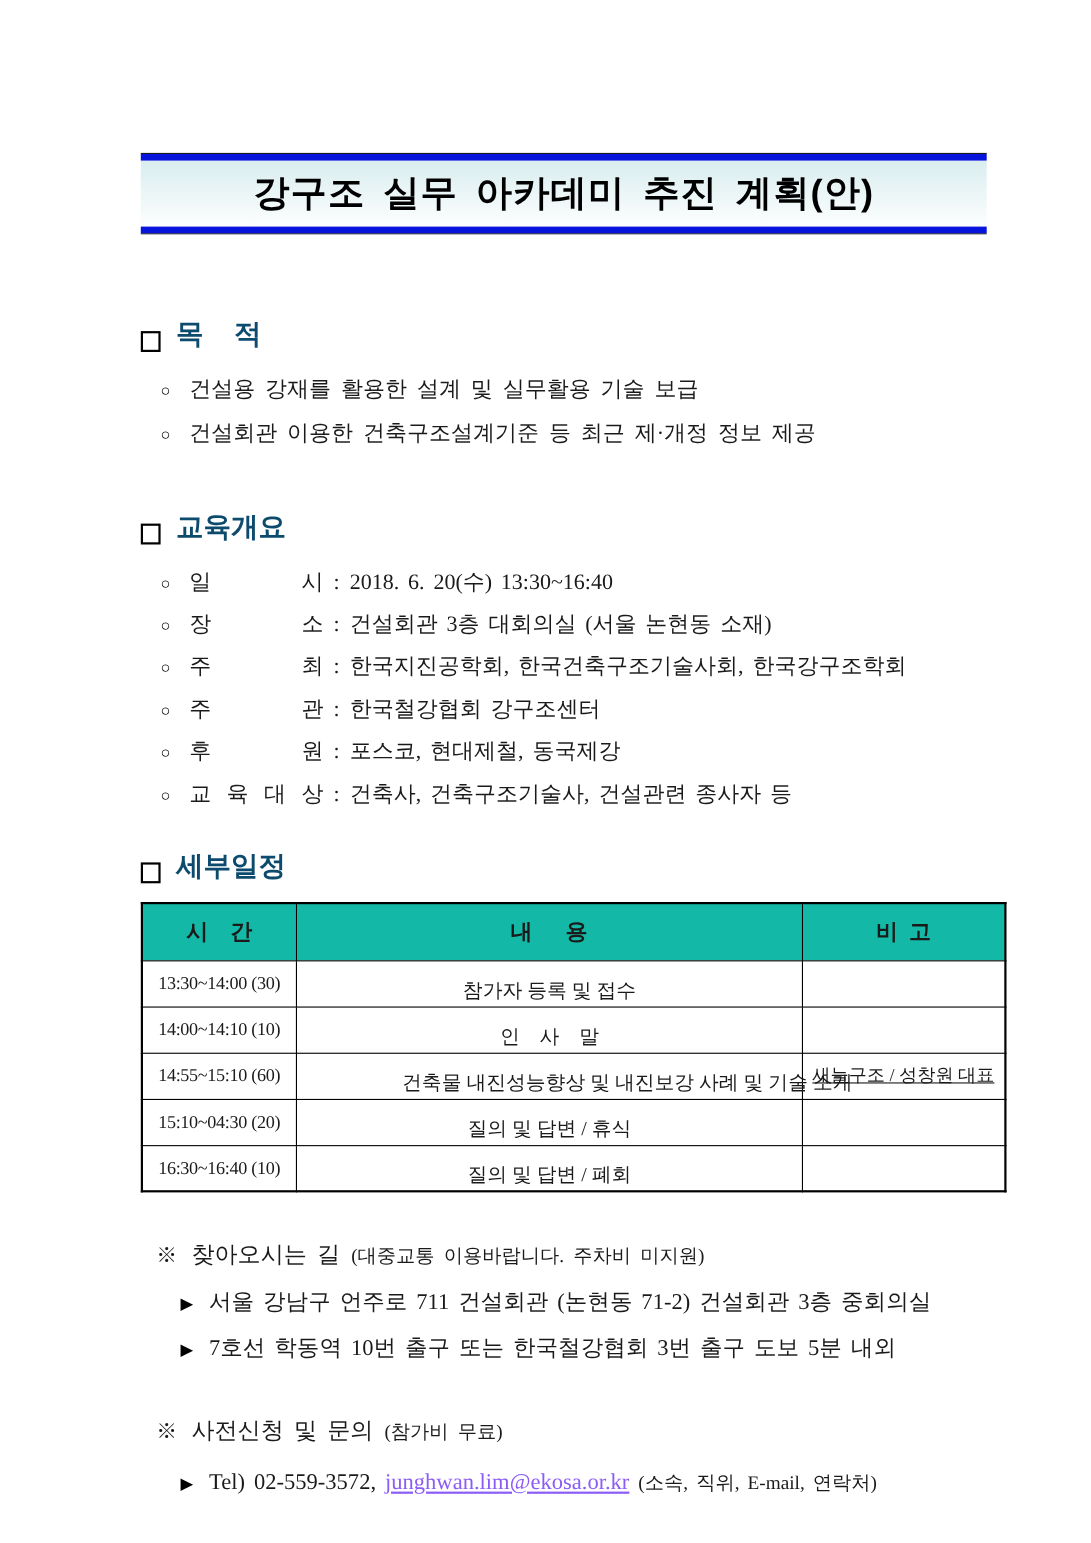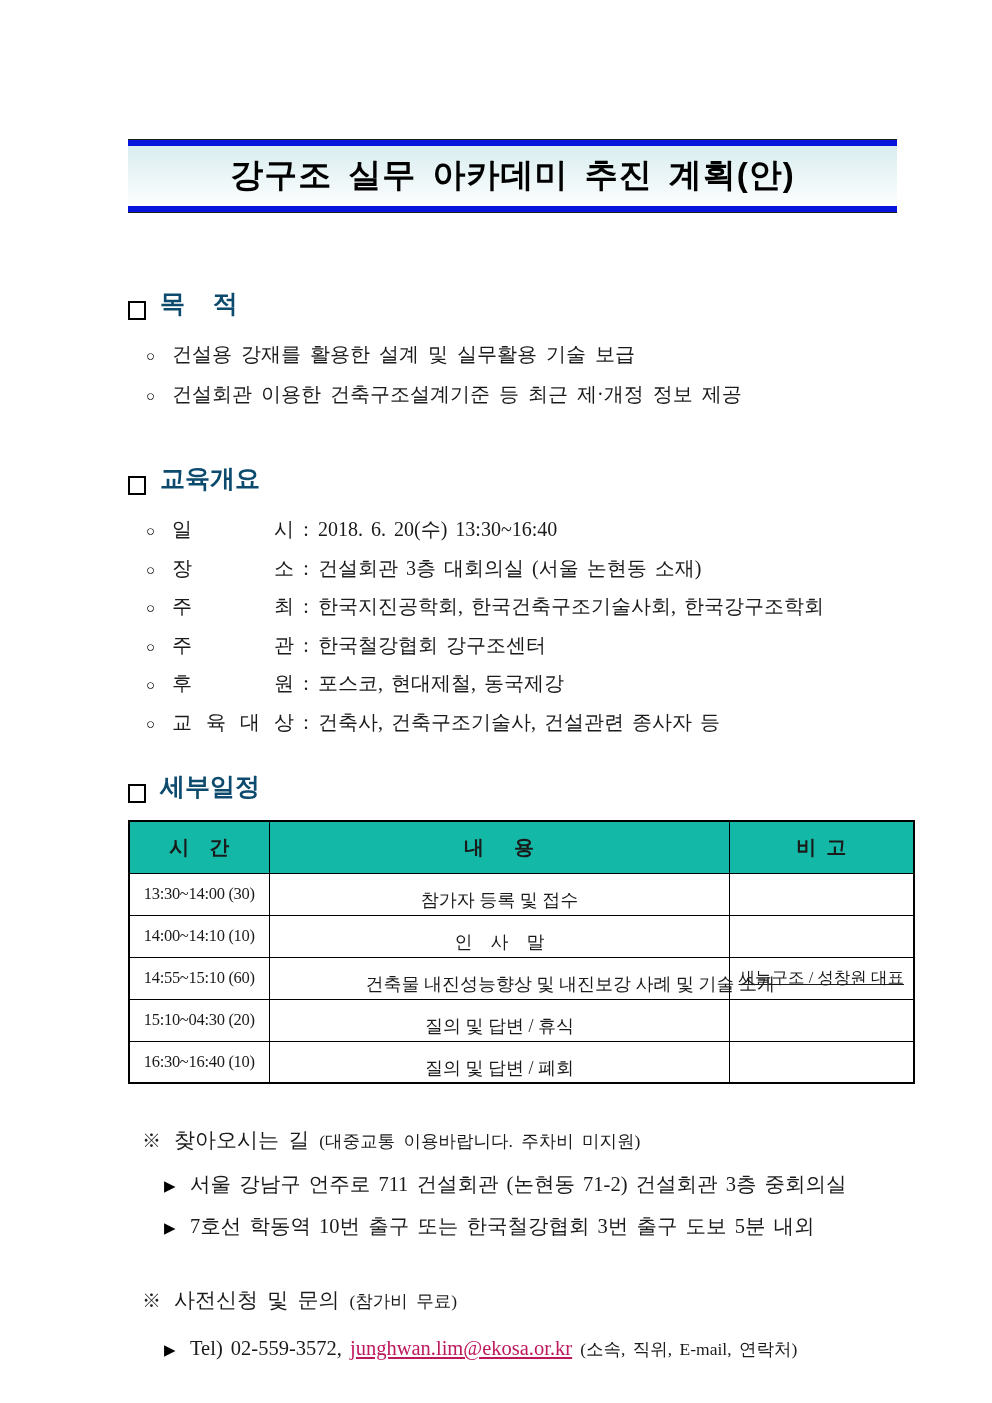--- a/index.html
+++ b/index.html
@@ -97,21 +97,21 @@
   .note-heading .sub { font-size: 17.5px; margin-left: 10px; text-align: right; }
   .tri-list { margin-top: 10px; }
   .tri-item {
     display: flex; align-items: baseline;
     font-size: 20.5px; line-height: 40px; word-spacing: 3px;
     padding-left: 36px;
   }
   .tri-mark { flex: 0 0 26px; font-size: 15px; color: #000; }
   .contact-block { margin-top: 38px; }
   .tel-line { margin-top: 14px; }
-  .tel-line .email-link { color: #be185d; text-decoration: underline; word-spacing: 0; }
+  .tel-line .email-link { color: #8b5cf6; text-decoration: underline; word-spacing: 0; }
   .tel-line .sub { font-size: 17.5px; }
 </style>
 </head>
 <body>
 
 <div class="page">
   <div class="content">
 
     <div class="banner-wrap">
       <div class="banner">

